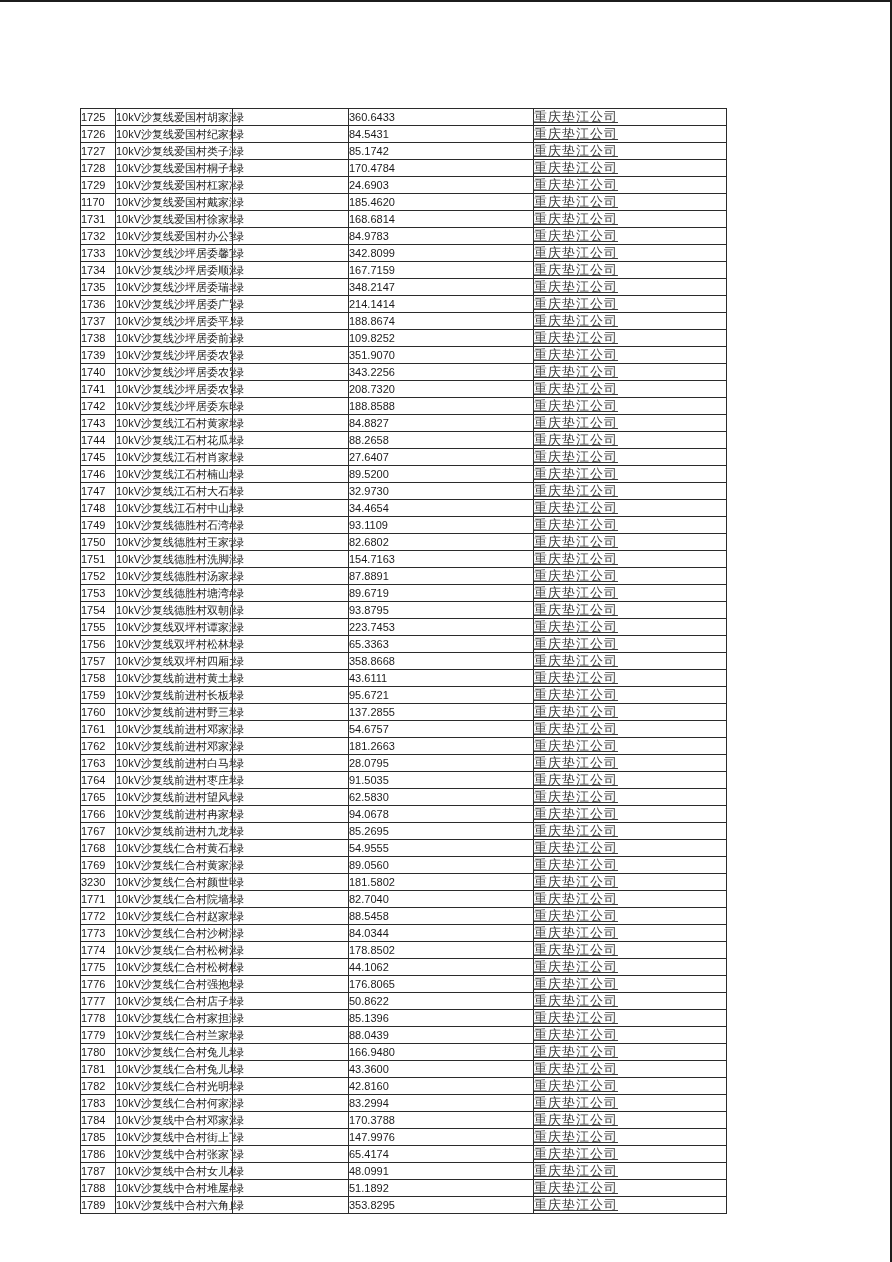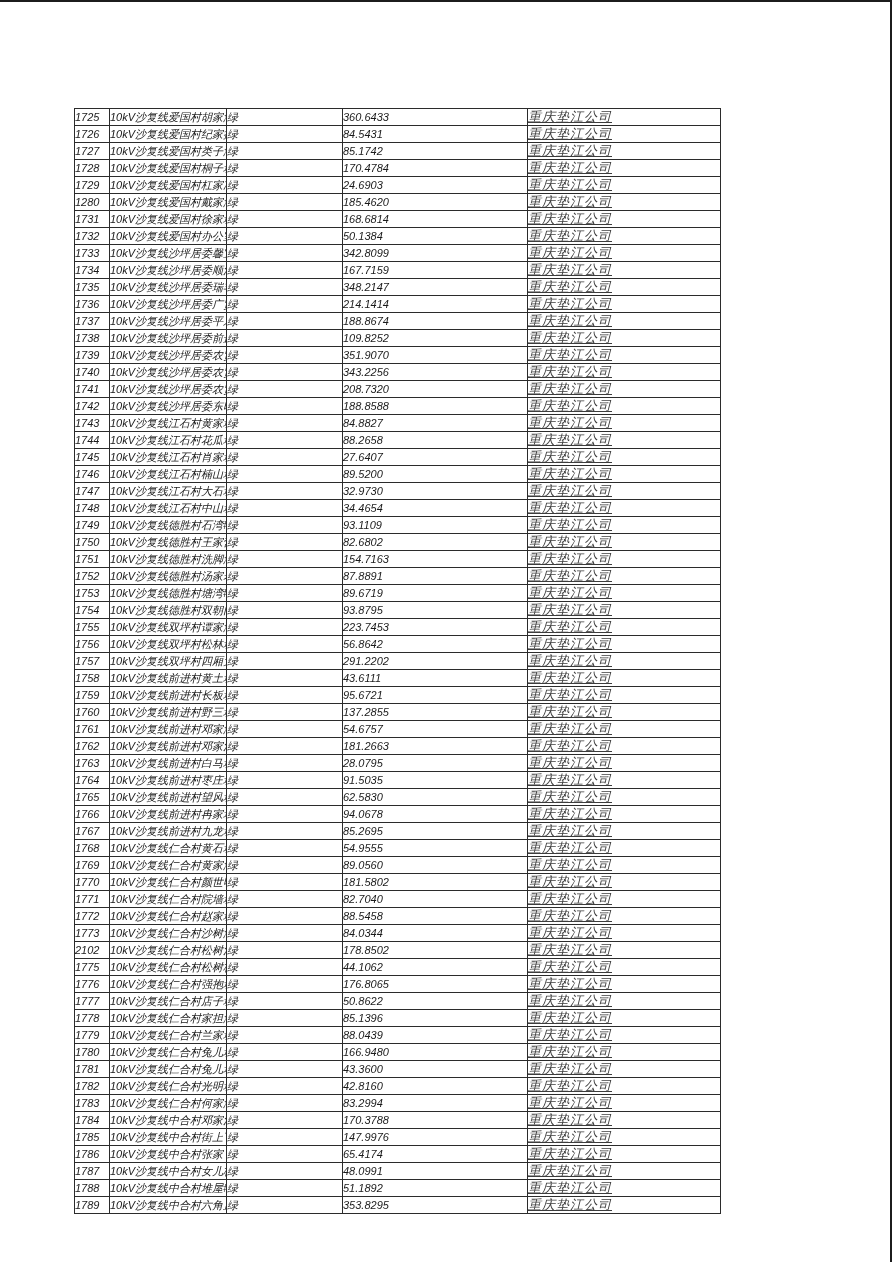--- a/index.html
+++ b/index.html
@@ -14,25 +14,24 @@
   .edge-top {
     position: absolute; top: 0; left: 0;
     width: 892px; height: 2px; background: #1c1c1c;
   }
   .edge-right {
     position: absolute; top: 0; right: 0;
     width: 2px; height: 1262px; background: #1c1c1c;
   }
   table.grid {
     position: absolute;
-    left: 74px; top: 108px;
+    left: 80px; top: 108px;
     width: 646px;
     border-collapse: collapse;
     table-layout: fixed;
-    font-style: italic;
   }
   table.grid td {
     border: 1px solid #2b2b2b;
     height: 15px;
     padding: 0;
     font-size: 11px;
     line-height: 15px;
     color: #1a1a1a;
     vertical-align: middle;
     overflow: hidden;
@@ -123,21 +122,21 @@
       <td class="c-name">
         <span class="clip">10kV沙复线爱国村杠家冲</span>
       </td>
       <td class="c-status">绿</td>
       <td class="c-value">24.6903</td>
       <td class="c-company">
         <span class="company-link">重庆垫江公司</span>
       </td>
     </tr>
         <tr>
-      <td class="c-no">1280</td>
+      <td class="c-no">1170</td>
       <td class="c-name">
         <span class="clip">10kV沙复线爱国村戴家湾</span>
       </td>
       <td class="c-status">绿</td>
       <td class="c-value">185.4620</td>
       <td class="c-company">
         <span class="company-link">重庆垫江公司</span>
       </td>
     </tr>
         <tr>
@@ -150,21 +149,21 @@
       <td class="c-company">
         <span class="company-link">重庆垫江公司</span>
       </td>
     </tr>
         <tr>
       <td class="c-no">1732</td>
       <td class="c-name">
         <span class="clip">10kV沙复线爱国村办公室</span>
       </td>
       <td class="c-status">绿</td>
-      <td class="c-value">50.1384</td>
+      <td class="c-value">84.9783</td>
       <td class="c-company">
         <span class="company-link">重庆垫江公司</span>
       </td>
     </tr>
         <tr>
       <td class="c-no">1733</td>
       <td class="c-name">
         <span class="clip">10kV沙复线沙坪居委馨宜</span>
       </td>
       <td class="c-status">绿</td>
@@ -414,32 +413,32 @@
       <td class="c-company">
         <span class="company-link">重庆垫江公司</span>
       </td>
     </tr>
         <tr>
       <td class="c-no">1756</td>
       <td class="c-name">
         <span class="clip">10kV沙复线双坪村松林坡</span>
       </td>
       <td class="c-status">绿</td>
-      <td class="c-value">56.8642</td>
+      <td class="c-value">65.3363</td>
       <td class="c-company">
         <span class="company-link">重庆垫江公司</span>
       </td>
     </tr>
         <tr>
       <td class="c-no">1757</td>
       <td class="c-name">
         <span class="clip">10kV沙复线双坪村四厢大</span>
       </td>
       <td class="c-status">绿</td>
-      <td class="c-value">291.2202</td>
+      <td class="c-value">358.8668</td>
       <td class="c-company">
         <span class="company-link">重庆垫江公司</span>
       </td>
     </tr>
         <tr>
       <td class="c-no">1758</td>
       <td class="c-name">
         <span class="clip">10kV沙复线前进村黄土坡</span>
       </td>
       <td class="c-status">绿</td>
@@ -563,21 +562,21 @@
       <td class="c-name">
         <span class="clip">10kV沙复线仁合村黄家湾</span>
       </td>
       <td class="c-status">绿</td>
       <td class="c-value">89.0560</td>
       <td class="c-company">
         <span class="company-link">重庆垫江公司</span>
       </td>
     </tr>
         <tr>
-      <td class="c-no">1770</td>
+      <td class="c-no">3230</td>
       <td class="c-name">
         <span class="clip">10kV沙复线仁合村颜世明</span>
       </td>
       <td class="c-status">绿</td>
       <td class="c-value">181.5802</td>
       <td class="c-company">
         <span class="company-link">重庆垫江公司</span>
       </td>
     </tr>
         <tr>
@@ -607,21 +606,21 @@
       <td class="c-name">
         <span class="clip">10kV沙复线仁合村沙树湾</span>
       </td>
       <td class="c-status">绿</td>
       <td class="c-value">84.0344</td>
       <td class="c-company">
         <span class="company-link">重庆垫江公司</span>
       </td>
     </tr>
         <tr>
-      <td class="c-no">2102</td>
+      <td class="c-no">1774</td>
       <td class="c-name">
         <span class="clip">10kV沙复线仁合村松树沟</span>
       </td>
       <td class="c-status">绿</td>
       <td class="c-value">178.8502</td>
       <td class="c-company">
         <span class="company-link">重庆垫江公司</span>
       </td>
     </tr>
         <tr>

